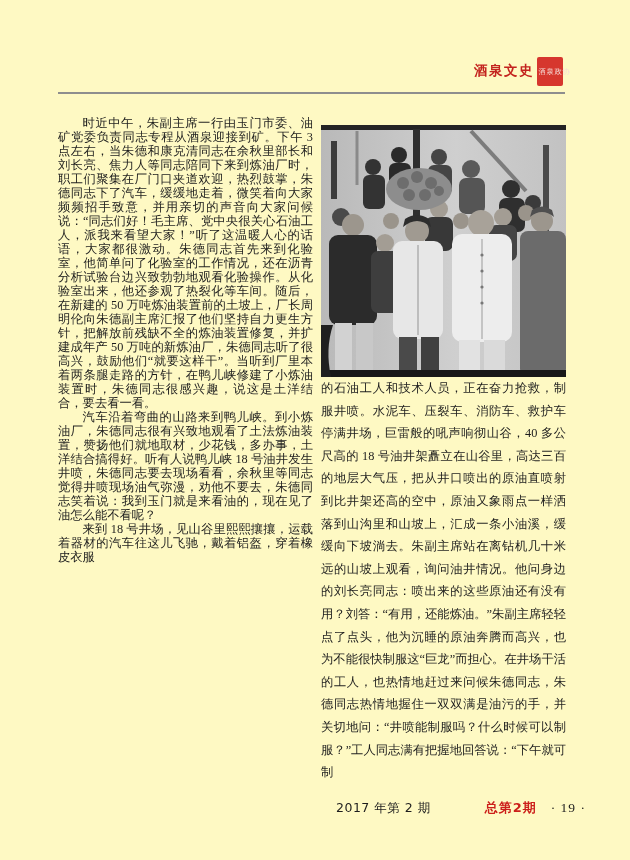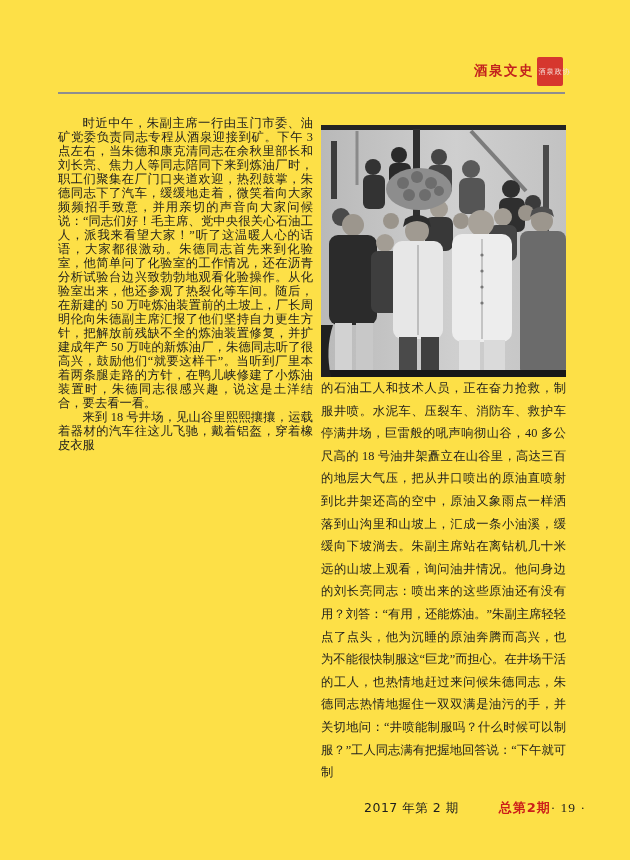--- a/index.html
+++ b/index.html
@@ -1,21 +1,21 @@
 <!DOCTYPE html>
 <html lang="zh"><head>
 <meta charset="utf-8">
 <style>
   * { margin:0; padding:0; box-sizing:border-box; }
   html,body { background:#ffffff; }
   body{
     width:630px; height:860px; position:relative; overflow:hidden;
     font-family:"Liberation Serif", serif; color:#1d1d1d;
   }
-  .page{ position:absolute; inset:0; background:#fde047; }
+  .page{ position:absolute; inset:0; background:#fef9c3; }
 
   
   .journal-title{
     position:absolute; top:62px; left:474px;
     font-family:"DejaVu Sans", sans-serif;
     font-weight:bold; font-size:13.5px; letter-spacing:1.5px;
     color:#c3231e;
   }
   .journal-seal{
     position:absolute; top:57px; left:537px; width:26px; height:29px;
@@ -50,21 +50,21 @@
     margin-top:5px;
     font-size:10.5px; line-height:18.5px; color:#2b2b2b;
     font-style:italic; text-indent:2em; text-align:justify;
     font-family:"DejaVu Serif", serif;
   }
   .col-right .body-text{ line-height:22.6px; text-indent:0; }
 
   
   .footer{
     position:absolute; top:799px; right:44px;
-    display:flex; align-items:baseline; 
+    display:flex; align-items:baseline; gap:14px;
     font-size:13px;
     padding-left:48px;
   }
   .footer .issue{
     font-family:"DejaVu Sans", sans-serif; font-size:12.5px;
     color:#1d1d1d; letter-spacing:.5px;
   }
   .footer .volume{
     font-family:"DejaVu Sans", sans-serif; font-weight:bold;
     font-size:13px; color:#cc1f1a; letter-spacing:1px;margin-left:40px;
@@ -83,20 +83,21 @@
   <div class="journal-seal">
     <span>酒</span>
     <span>泉</span>
     <span>政</span>
     <span>协</span>
   </div>
   <div class="header-rule"></div>
 
   <div class="col-left">
     <p>时近中午，朱副主席一行由玉门市委、油矿党委负责同志专程从酒泉迎接到矿。下午 3 点左右，当朱德和康克清同志在余秋里部长和刘长亮、焦力人等同志陪同下来到炼油厂时，职工们聚集在厂门口夹道欢迎，热烈鼓掌，朱德同志下了汽车，缓缓地走着，微笑着向大家频频招手致意，并用亲切的声音向大家问候说：“同志们好！毛主席、党中央很关心石油工人，派我来看望大家！”听了这温暖人心的话语，大家都很激动。朱德同志首先来到化验室，他简单问了化验室的工作情况，还在沥青分析试验台边兴致勃勃地观看化验操作。从化验室出来，他还参观了热裂化等车间。随后，在新建的 50 万吨炼油装置前的土坡上，厂长周明伦向朱德副主席汇报了他们坚持自力更生方针，把解放前残缺不全的炼油装置修复，并扩建成年产 50 万吨的新炼油厂，朱德同志听了很高兴，鼓励他们“就要这样干”。当听到厂里本着两条腿走路的方针，在鸭儿峡修建了小炼油装置时，朱德同志很感兴趣，说这是土洋结合，要去看一看。</p>
+    <p>汽车沿着弯曲的山路来到鸭儿峡。到小炼油厂，朱德同志很有兴致地观看了土法炼油装置，赞扬他们就地取材，少花钱，多办事，土洋结合搞得好。听有人说鸭儿峡 18 号油井发生井喷，朱德同志要去现场看看，余秋里等同志觉得井喷现场油气弥漫，劝他不要去，朱德同志笑着说：我到玉门就是来看油的，现在见了油怎么能不看呢？</p>
     <p>来到 18 号井场，见山谷里熙熙攘攘，运载着器材的汽车往这儿飞驰，戴着铝盔，穿着橡皮衣服</p>
   </div>
 
   <div class="col-right">
     <div class="photo-frame">
       <svg width="245" height="252" viewBox="0 0 245 252" xmlns="http://www.w3.org/2000/svg">
         <defs>
           <linearGradient id="sky" x1="0" y1="0" x2="1" y2="0">
             <stop offset="0" stop-color="#b9b9b9"></stop>
             <stop offset="0.55" stop-color="#cfcfcf"></stop>

